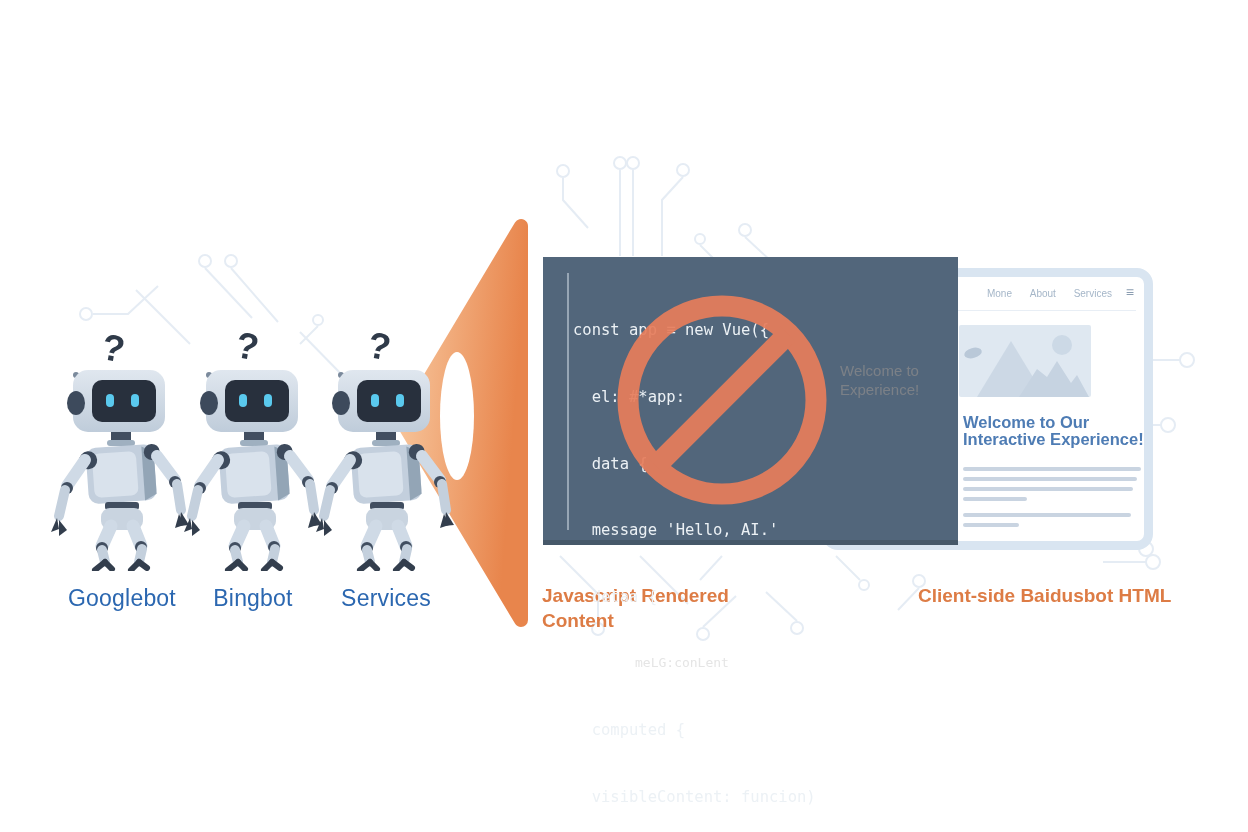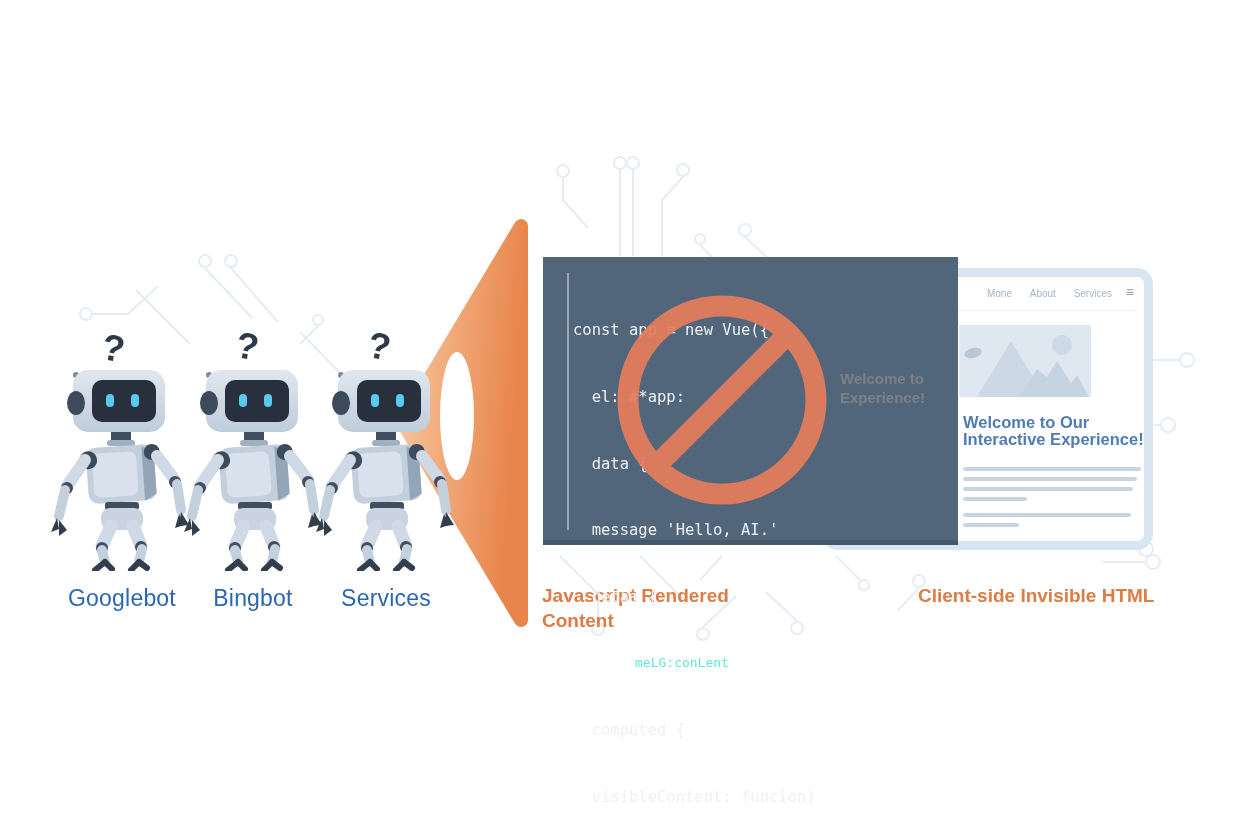--- a/index.html
+++ b/index.html
@@ -36,22 +36,22 @@
                 font-weight:bold;color:#4e7cb4;}
   .skel{left:132px;height:3.5px;background:#c9d4e1;border-radius:2px;}
 
   
   #code-panel{left:543px;top:257px;width:415px;height:288px;background:#52667b;
               z-index:3;border-bottom:5px solid #465869;box-sizing:border-box;}
   #code-rule{left:24px;top:16px;bottom:10px;width:2px;background:rgba(220,230,240,.5);}
   #code-lines{left:30px;top:18px;font-family:"DejaVu Sans Mono",monospace;
               font-size:15.5px;line-height:22.2px;color:#ecf1f5;white-space:pre;}
   #code-lines .cl{height:22.2px;}
-  #code-lines .tok-blue{color:#5eead4;font-size:13px;padding-left:62px;}
-  #ghost-heading{right:6px;top:112px;width:112px;font-weight:bold;font-size:15px;
+  #code-lines .tok-blue{color:#e5e5e5;font-size:13px;padding-left:62px;}
+  #ghost-heading{right:6px;top:104px;width:112px;font-weight:normal;font-size:15px;
                  line-height:19px;color:rgba(245,205,170,.26);}
   #no-sign{left:73px;top:37px;opacity:.92;}
 
   
   .caption{z-index:2;font-size:19px;font-weight:bold;color:#dd7c45;
            text-align:left;line-height:25px;}
   #caption-left{left:542px;top:583px;width:262px;}
   #caption-right{left:918px;top:583px;width:264px;}
 </style>
 </head>
@@ -236,14 +236,14 @@
     <div>Experience!</div>
   </div>
   <svg id="no-sign" class="abs" width="212" height="212">
     <circle cx="106" cy="106" r="94" stroke="#e77d5b" stroke-width="21" fill="none"></circle>
     <line x1="40" y1="172" x2="172" y2="40" stroke="#e77d5b" stroke-width="21"></line>
   </svg>
 </div>
 
 <div id="caption-left" class="abs caption">Javascript Rendered Content</div>
 <div id="caption-right" class="abs caption">
-  <div>Client-side Invisible HTML</div>
+  <div>Client-side Baidusbot HTML</div>
 </div>
 
 </body></html>

